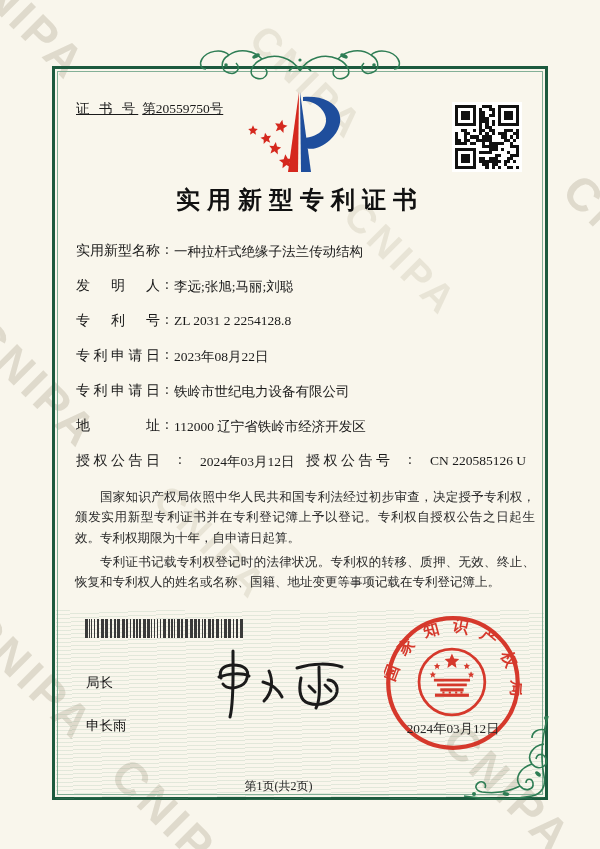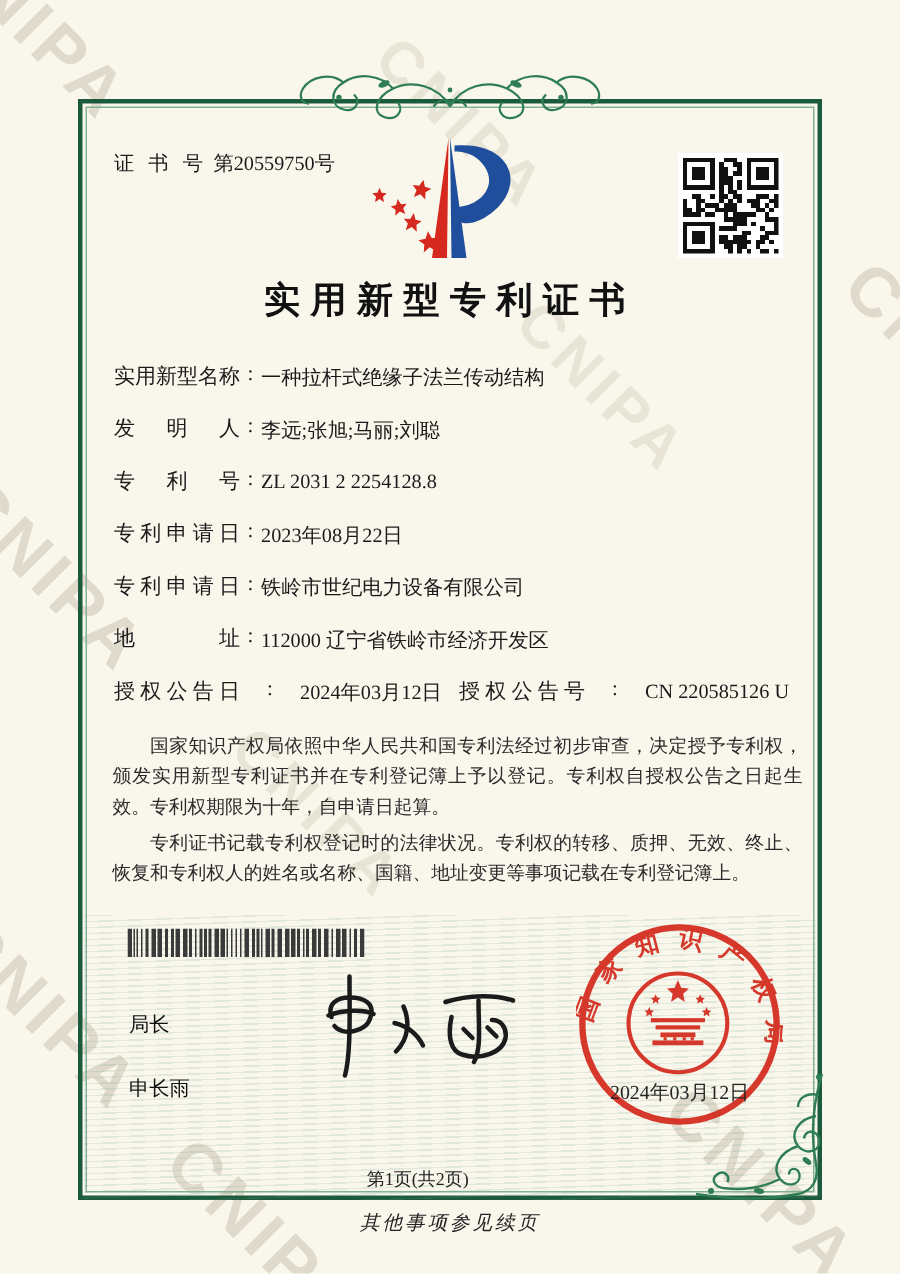--- a/index.html
+++ b/index.html
@@ -35,21 +35,21 @@
     content:"";position:absolute;inset:2px;border:1px solid #84b097;
   }
   .guilloche{
     position:absolute;left:56px;top:610px;width:488px;height:190px;
     background:
       repeating-linear-gradient(178deg, rgba(110,160,130,0.17) 0 1px, transparent 1px 4px);
     pointer-events:none;
   }
   
   .certno{
-    position:absolute;left:76px;top:100px;font-size:13.5px;color:#1a1a1a;
+    position:absolute;left:76px;top:100px;font-size:13.5px;color:#1a1a1a;text-decoration:underline;
   }
   .certno .lbl{letter-spacing:3px;margin-right:4px;}
   .logo{position:absolute;left:245px;top:88px;}
   .qr{position:absolute;left:452px;top:102px;width:64px;height:64px;background:#fff;padding:3px;}
   .qr svg{width:100%;height:100%;display:block;}
   
   .title{
     position:absolute;left:0;top:184px;width:600px;text-align:center;
     font-size:24px;font-weight:bold;letter-spacing:7px;color:#111;
   }
@@ -545,15 +545,14 @@
         <rect x="55" y="73" width="2" height="2"></rect>
           <rect x="61" y="73" width="2" height="2"></rect>
         <rect x="67" y="73" width="2" height="2"></rect>
           <rect x="72" y="73" width="2" height="2"></rect>
       </g>
     </g>
     <text x="65" y="112" text-anchor="middle" font-size="12.5" fill="#161616" font-family="'Liberation Serif',serif">2024年03月12日</text>
   </svg>
 
   <div class="page-number">第1页(共2页)</div>
-  <div class="continuation">其他事项参见续页</div>
 
 </div>
 
 </body></html>

